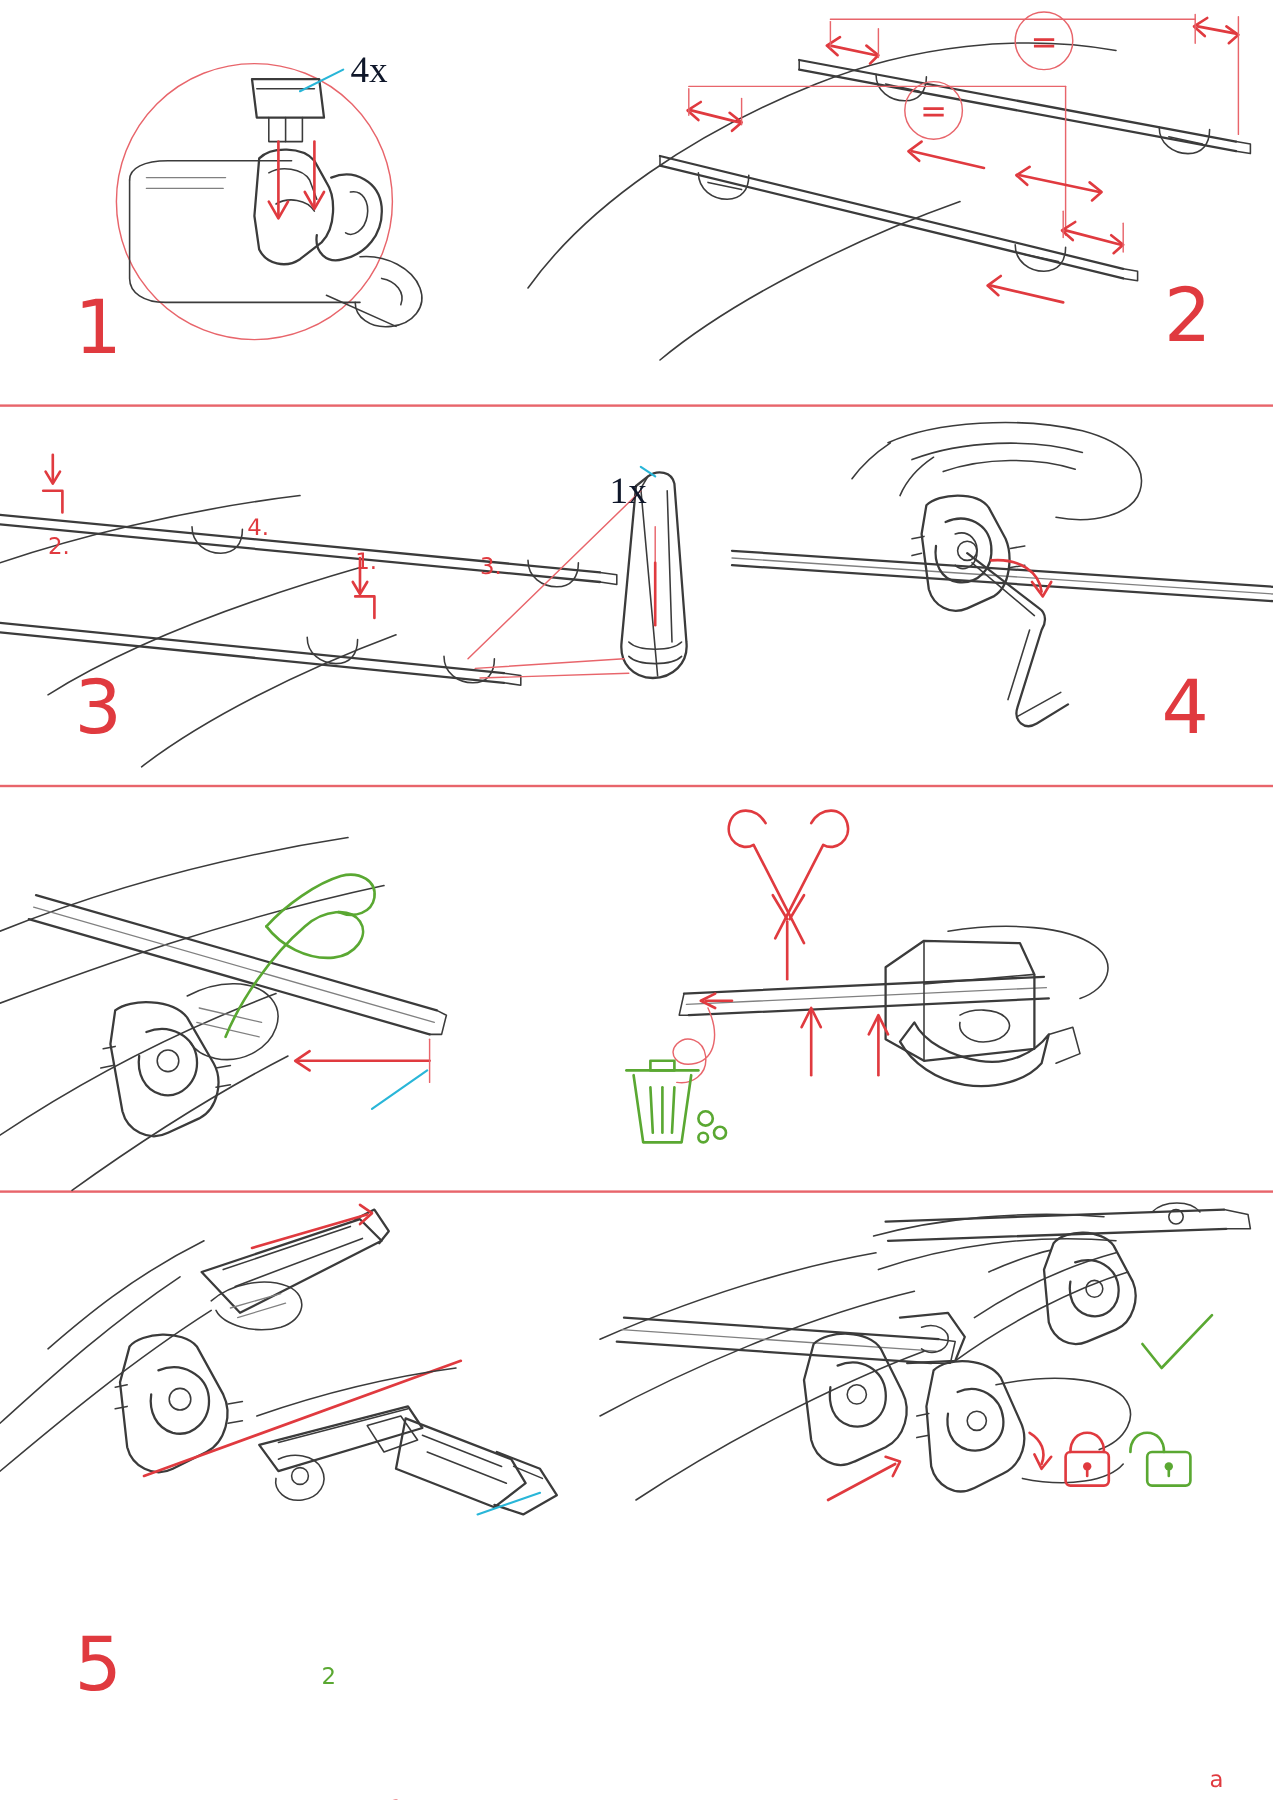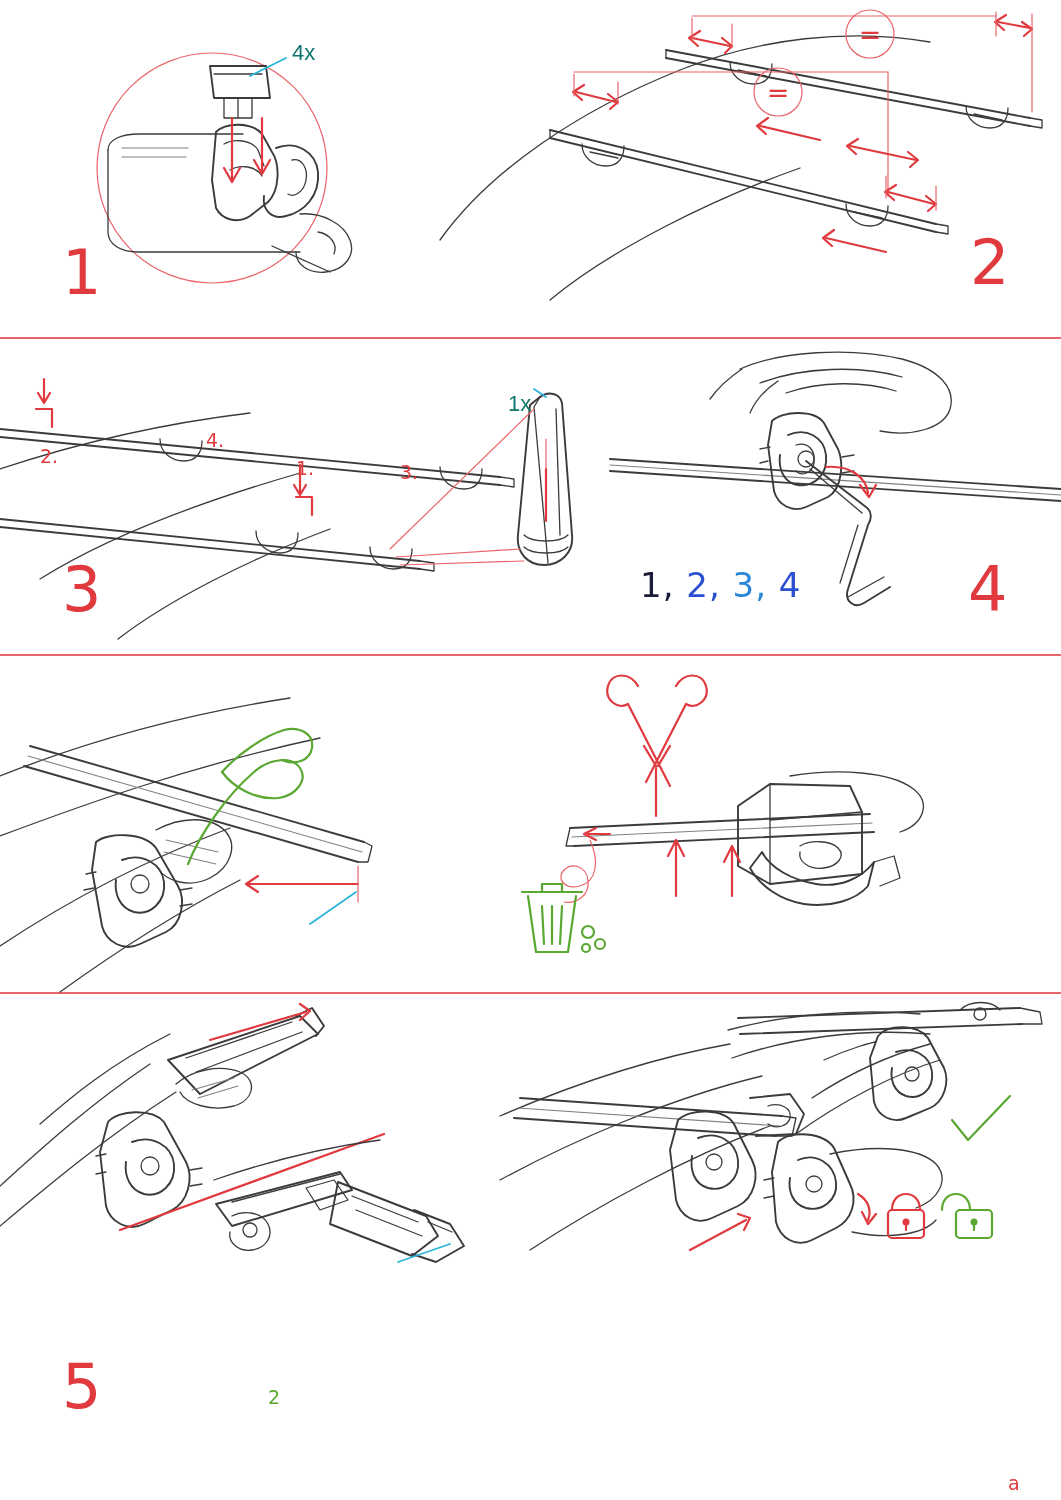--- a/index.html
+++ b/index.html
@@ -34,23 +34,23 @@
     position: absolute;
     font-family: "DejaVu Sans", sans-serif;
     color: #e03a3f;
     font-weight: 400;
     line-height: 1;
     letter-spacing: 1px;
   }
   .big-num { font-size: 62px; }
   .qty-label {
     position: absolute;
-    color: #0f766e;
-    font-size: 22px;
-    font-family: Liberation Sans, sans-serif;
+    color: #0f172a;
+    font-size: 31px;
+    font-family: Liberation Serif, serif;
   }
   .red-label {
     position: absolute;
     color: #e03a3f;
     font-size: 19px;
     font-family: "DejaVu Sans", sans-serif;
   }
   .seq-label {
     position: absolute;
     font-size: 34px;
@@ -259,26 +259,20 @@
       <path class="ln" d="M200 130 L252 174"></path>
       <path class="ln" d="M248 186 L230 244"></path>
       <path class="ln" d="M238 258 L274 238"></path>
 
       <path class="red" d="M216 128 C240 126 256 138 258 154"></path>
       <path class="red" d="M250 146 L259 158 L266 146"></path>
     </svg>
     <div class="seq-label" style="left:22px;top:560px"></div>
     <div class="step-num big-num" style="left:358px;top:220px">4</div>
   </div>
-  <div class="seq-label" style="left:640px;top:565px">
-    <span class="c1">1,</span>
-    <span class="c2">2,</span>
-    <span class="c3">3,</span>
-    <span class="c4">4</span>
-  </div>
 
   <div class="panel" style="left:0;top:656px;width:470px;height:336px">
     <svg width="470" height="336" viewBox="0 0 470 336">
 
       <path class="ln" d="M0 120 C60 96 160 62 290 42"></path>
       <path class="ln" d="M0 180 C80 150 190 110 320 82"></path>
       <path class="ln" d="M0 290 C60 250 140 206 230 172"></path>
       <path class="ln" d="M60 336 C110 300 170 260 240 224"></path>
 
       <path class="ln2" d="M30 90 L364 186"></path>

